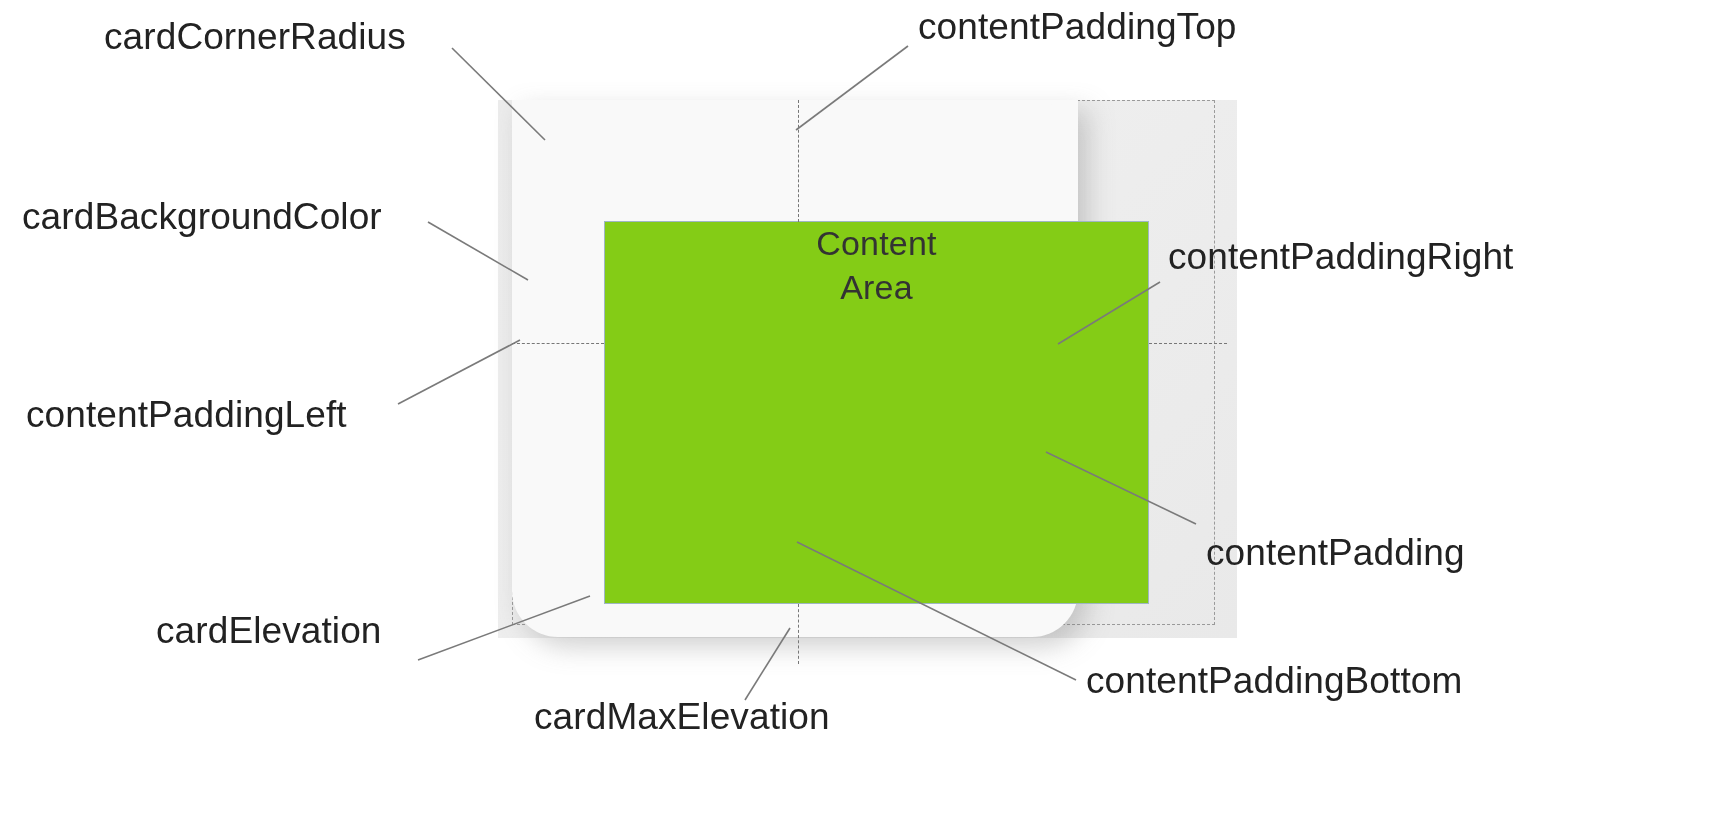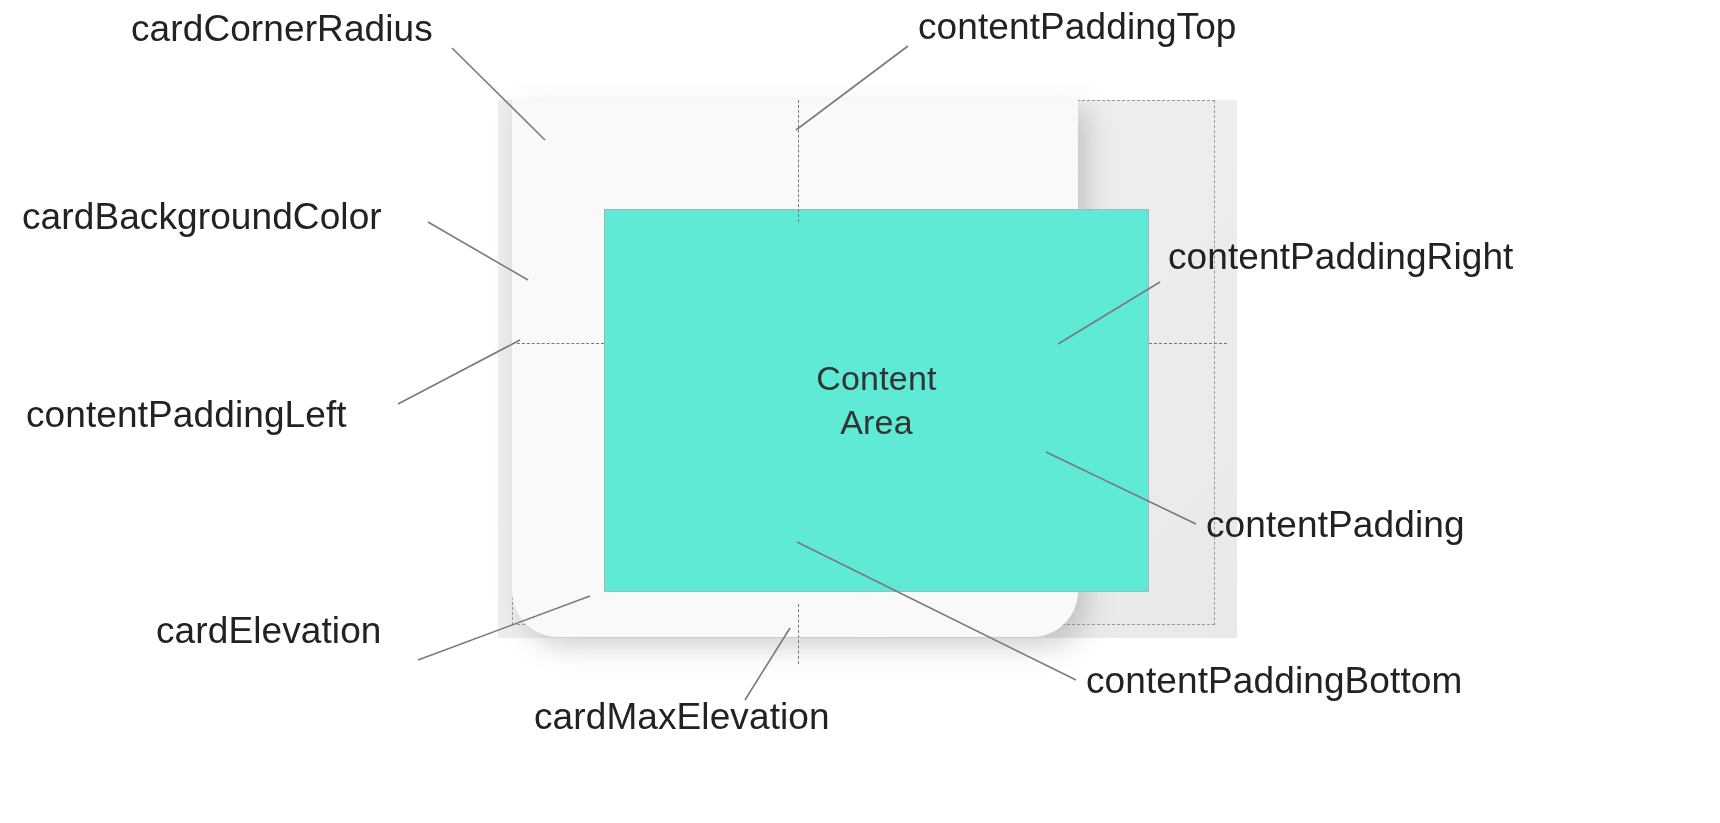--- a/index.html
+++ b/index.html
@@ -62,28 +62,28 @@
     width: 566px;
     height: 120px;
     background: #f9f9f9;
     border-radius: 0 46px 0 0;
   }
 
   
   .content-area {
     position: absolute;
     left: 604px;
-    top: 209px;
+    top: 221px;
     width: 545px;
     height: 383px;
-    background: #5eead4;
+    background: #84cc16;
     border: 1px solid #9fb6c4;
     box-sizing: border-box;
     display: flex;
-    align-items: center;
+    align-items: flex-start;
     justify-content: center;
   }
   .content-area-label {
     font-size: 34px;
     line-height: 1.28;
     color: #333333;
     text-align: center;
     white-space: pre-line;
     letter-spacing: 0.2px;
   }
@@ -148,31 +148,31 @@
     <line x1="908" y1="46" x2="796" y2="130"></line>
     <line x1="428" y1="222" x2="528" y2="280"></line>
     <line x1="1160" y1="282" x2="1058" y2="344"></line>
     <line x1="398" y1="404" x2="520" y2="340"></line>
     <line x1="1196" y1="524" x2="1046" y2="452"></line>
     <line x1="418" y1="660" x2="590" y2="596"></line>
     <line x1="1076" y1="680" x2="797" y2="542"></line>
     <line x1="745" y1="700" x2="790" y2="628"></line>
   </svg>
 
-  <div class="label" style="left:104px;  top:8px;margin-left:27px;">cardCornerRadius</div>
+  <div class="label" style="left:104px;  top:16px;">cardCornerRadius</div>
 
   <div class="label" style="left:918px;  top:6px;">contentPaddingTop</div>
 
   <div class="label" style="left:22px;   top:196px;">cardBackgroundColor</div>
 
   <div class="label" style="left:1168px; top:236px;">contentPaddingRight</div>
 
   <div class="label" style="left:26px;   top:394px;">contentPaddingLeft</div>
 
-  <div class="label" style="left:1206px; top:504px;">contentPadding</div>
+  <div class="label" style="left:1206px; top:532px;">contentPadding</div>
 
   <div class="label" style="left:156px;  top:610px;">cardElevation</div>
 
   <div class="label" style="left:1086px; top:660px;text-align:right;">contentPaddingBottom</div>
 
   <div class="label" style="left:524px;  top:696px;margin-left:10px;">cardMaxElevation</div>
 
 </div>
 
 </body></html>

